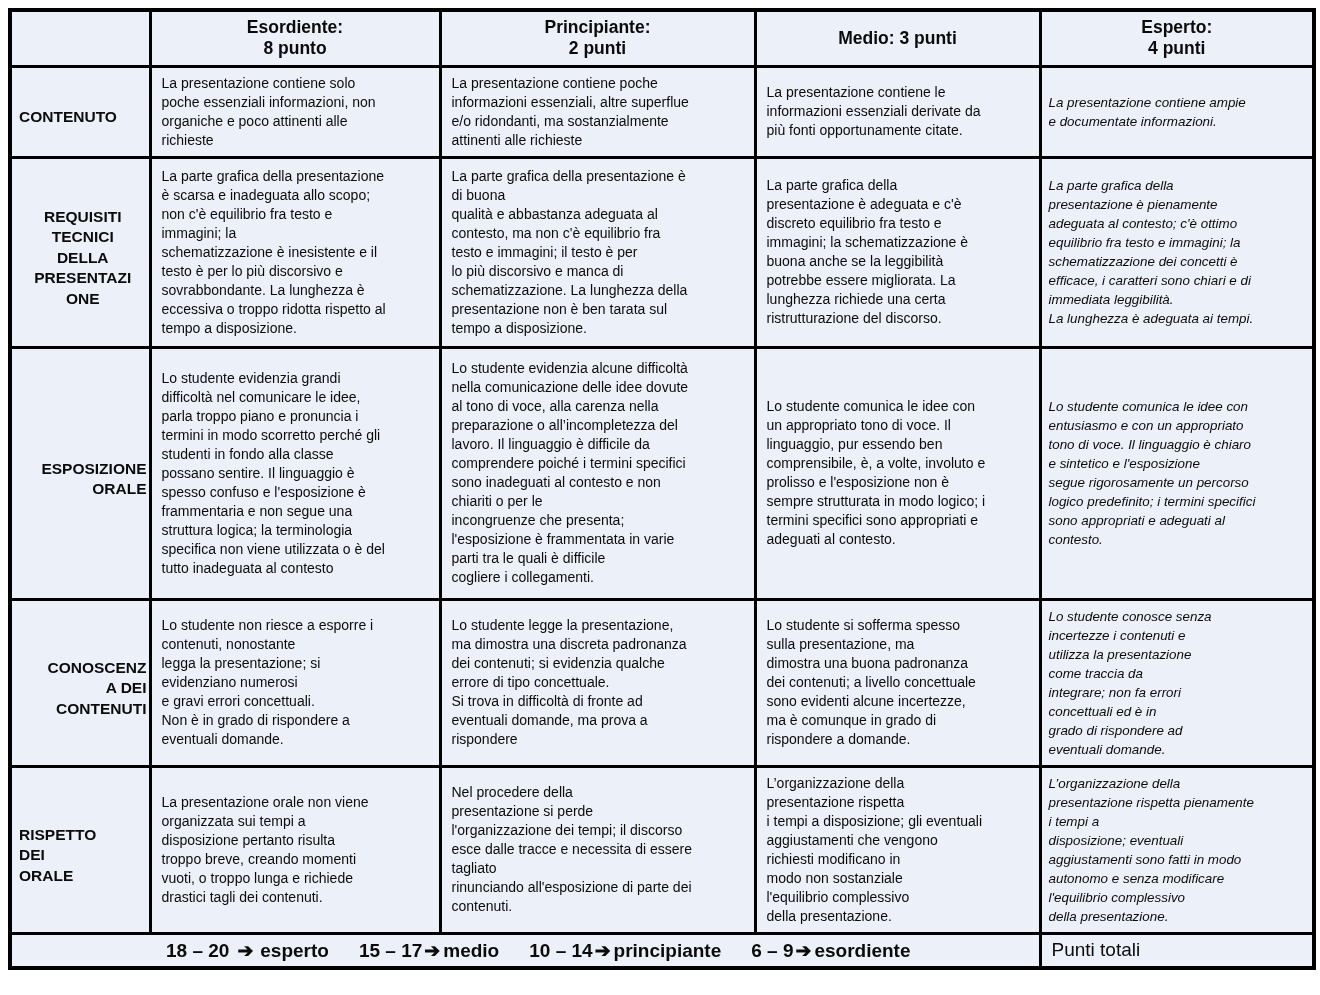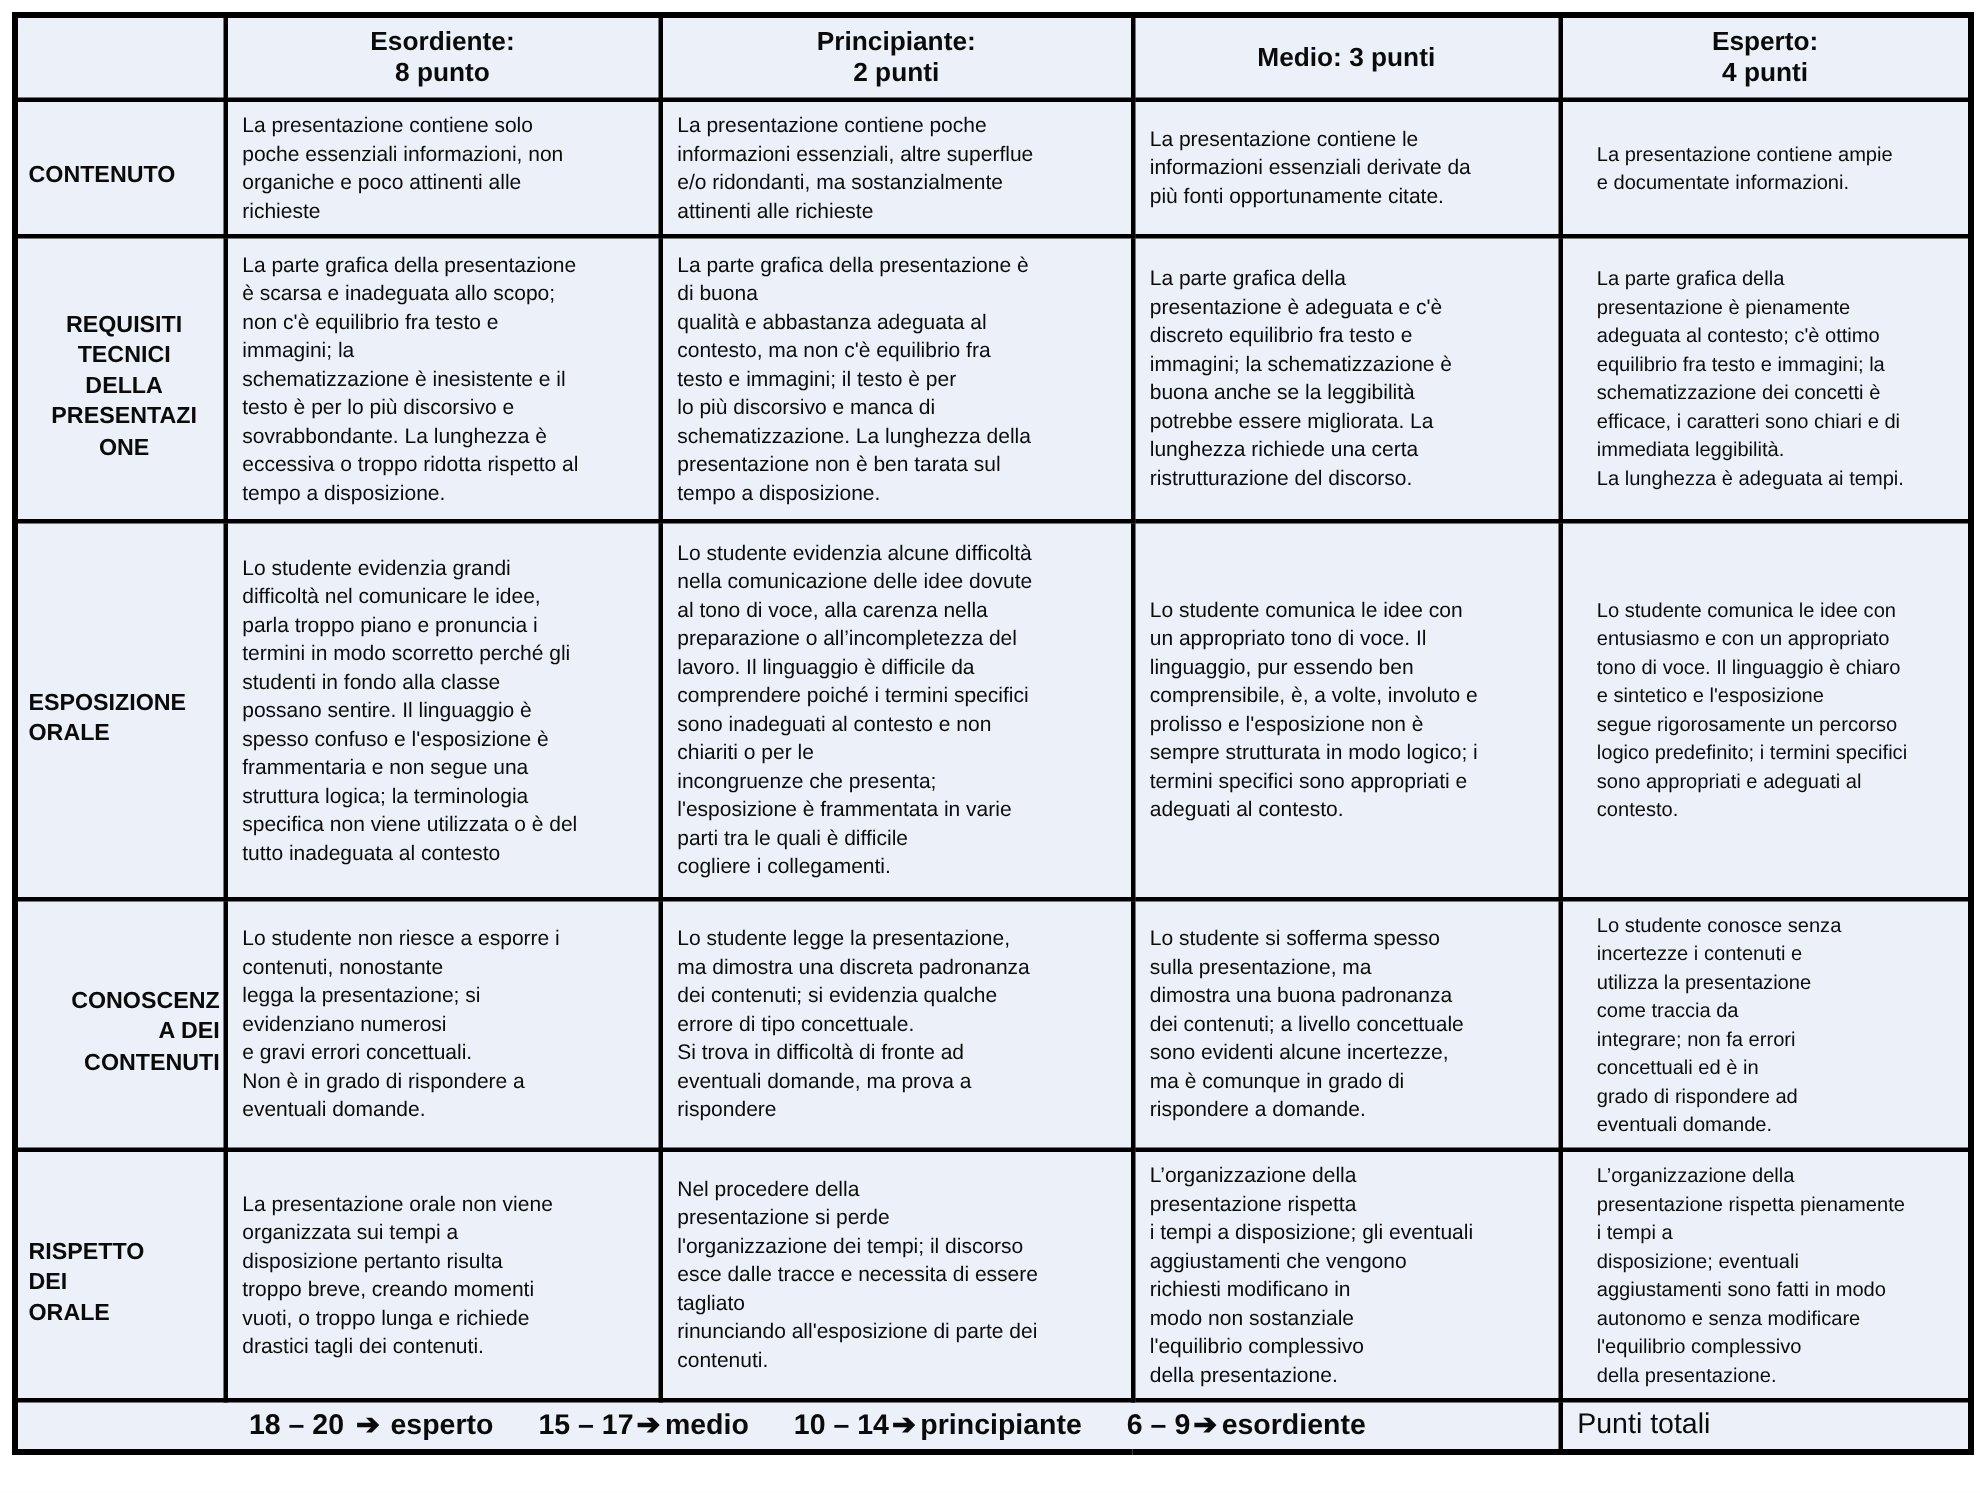--- a/index.html
+++ b/index.html
@@ -42,21 +42,21 @@
   td.rowlabel {
     font-size: 15.5px; font-weight: 700;
     white-space: pre-line; line-height: 1.32;
     padding: 16px 2px 4px 7px;
   }
   td.cell {
     font-size: 14px; line-height: 19px;
     white-space: pre-line; overflow-wrap: break-word;
     padding: 6px 6px 6px 10px; text-align: left;
   }
-  td.cell.col4 { font-size: 13.4px; padding: 6px 4px 6px 23px; }
+  td.cell.col4 { font-size: 13.4px; padding: 6px 4px 6px 7px; font-style: italic; }
 
   td.scorekey {
     font-size: 19px; font-weight: 700; text-align: center;
     padding: 2px 2px 2px 40px; white-space: nowrap;
   }
   .seg { display: inline-block; margin-right: 30px; }
   .seg:last-child { margin-right: 12px; }
   .seg .arrow { margin: 0 3px 0 2px; }
   .seg:first-child .arrow { margin-left: 8px; margin-right: 7px; }
   td.totalcell { font-size: 19px; font-weight: 400; text-align: left; padding: 2px 4px 2px 10px; }
@@ -137,21 +137,21 @@
           <td class="cell col4">La parte grafica della
 presentazione è pienamente
 adeguata al contesto; c'è ottimo
 equilibrio fra testo e immagini; la
 schematizzazione dei concetti è
 efficace, i caratteri sono chiari e di
 immediata leggibilità.
 La lunghezza è adeguata ai tempi.</td>
         </tr>
         <tr>
-          <td class="rowlabel" style="text-align: left;">ESPOSIZIONE
+          <td class="rowlabel" style="text-align: right;">ESPOSIZIONE
 ORALE</td>
           <td class="cell col1">Lo studente evidenzia grandi
 difficoltà nel comunicare le idee,
 parla troppo piano e pronuncia i
 termini in modo scorretto perché gli
 studenti in fondo alla classe
 possano sentire. Il linguaggio è
 spesso confuso e l'esposizione è
 frammentaria e non segue una
 struttura logica; la terminologia

